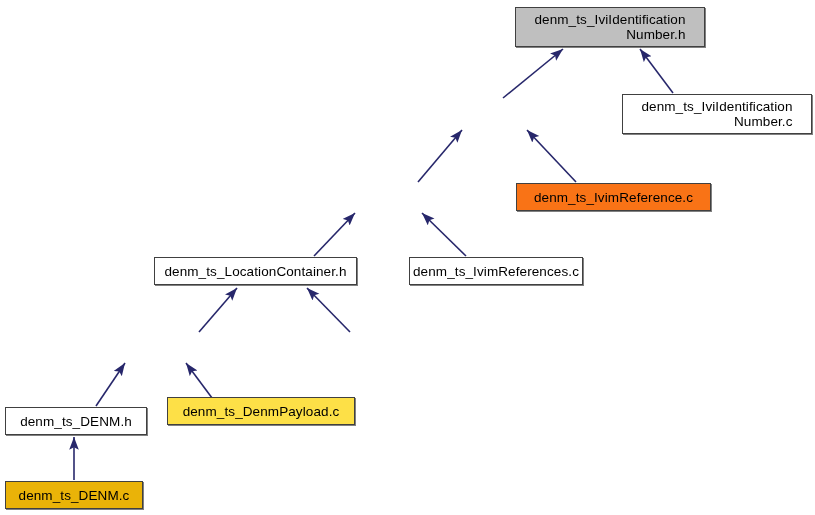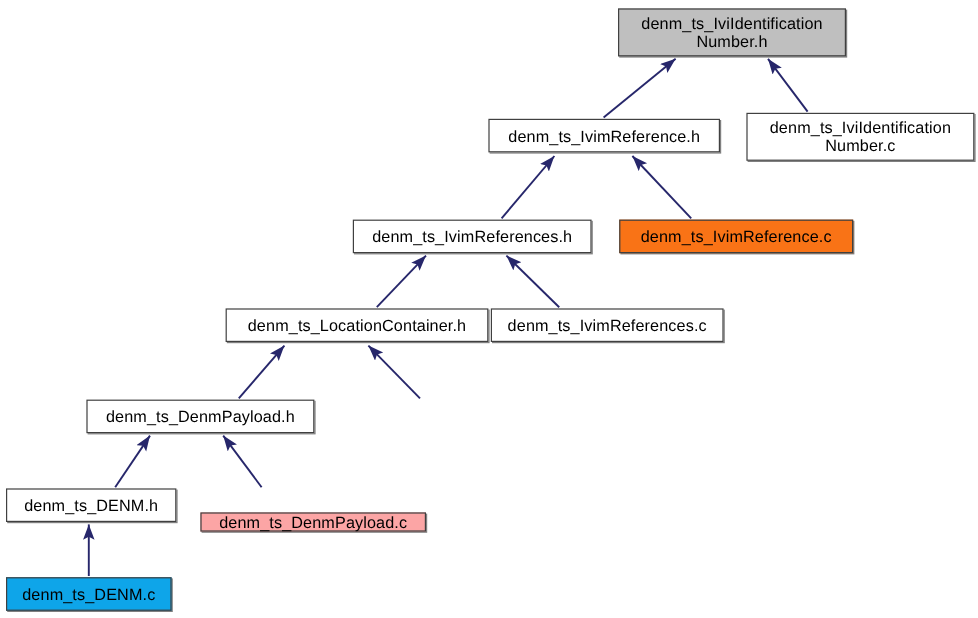--- a/index.html
+++ b/index.html
@@ -22,21 +22,21 @@
     width: 815px;
     height: 515px;
     pointer-events: none;
   }
   .node {
     position: absolute;
     box-sizing: border-box;
     display: flex;
     align-items: center;
     justify-content: center;
-    text-align: center;
+    text-align: right;
     border: 1px solid #404040;
     background: #ffffff;
     color: #000000;
     font-size: 13.5px;
     line-height: 15px;
     letter-spacing: 0.1px;
     white-space: pre-line;
     box-shadow: 1px 1px 0 0 #808080;
   }
   .node.current {
@@ -61,24 +61,21 @@
       <line x1="314" y1="256" x2="355" y2="213" stroke="#27276b" stroke-width="1.6" marker-end="url(#arrowhead)"></line>
       <line x1="466" y1="256" x2="422" y2="213" stroke="#27276b" stroke-width="1.6" marker-end="url(#arrowhead)"></line>
       <line x1="199" y1="332" x2="237" y2="288" stroke="#27276b" stroke-width="1.6" marker-end="url(#arrowhead)"></line>
       <line x1="350" y1="332" x2="307" y2="288" stroke="#27276b" stroke-width="1.6" marker-end="url(#arrowhead)"></line>
       <line x1="96" y1="406" x2="125" y2="363" stroke="#27276b" stroke-width="1.6" marker-end="url(#arrowhead)"></line>
       <line x1="218" y1="406" x2="186" y2="363" stroke="#27276b" stroke-width="1.6" marker-end="url(#arrowhead)"></line>
       <line x1="74" y1="480" x2="74" y2="437" stroke="#27276b" stroke-width="1.6" marker-end="url(#arrowhead)"></line>
     </svg>
 <div class="node current" style="left: 515px; top: 7px; width: 190px; height: 40px; background: rgb(191, 191, 191); border-color: rgb(64, 64, 64);">denm_ts_IviIdentification
 Number.h</div>
-    <div class="node" style="left: 407px; top: 99px; width: 193px; height: 28px; background: rgb(255, 255, 255); border-color: rgb(64, 64, 64);">denm_ts_IvimReference.h</div>
     <div class="node" style="left: 622px; top: 94px; width: 190px; height: 40px; background: rgb(255, 255, 255); border-color: rgb(64, 64, 64);">denm_ts_IviIdentification
 Number.c</div>
-    <div class="node" style="left: 294px; top: 183px; width: 199px; height: 28px; background: rgb(255, 255, 255); border-color: rgb(64, 64, 64);">denm_ts_IvimReferences.h</div>
     <div class="node" style="left: 516px; top: 183px; width: 195px; height: 28px; background: #f97316; border-color: rgb(64, 64, 64);">denm_ts_IvimReference.c</div>
-    <div class="node" style="left: 188px; top: 257px; width: 219px; height: 28px; background: rgb(255, 255, 255); border-color: rgb(64, 64, 64);">denm_ts_LocationContainer.h</div>
-    <div class="node" style="left: 409px; top: 257px; width: 194px; height: 28px; background: rgb(255, 255, 255); border-color: rgb(64, 64, 64);">denm_ts_IvimReferences.c</div>
-    <div class="node" style="left: 72px; top: 333px; width: 190px; height: 28px; background: rgb(255, 255, 255); border-color: rgb(64, 64, 64);">denm_ts_DenmPayload.h</div>
+    <div class="node" style="left: 154px; top: 257px; width: 203px; height: 28px; background: rgb(255, 255, 255); border-color: rgb(64, 64, 64);">denm_ts_LocationContainer.h</div>
+    <div class="node" style="left: 409px; top: 257px; width: 174px; height: 28px; background: rgb(255, 255, 255); border-color: rgb(64, 64, 64);">denm_ts_IvimReferences.c</div>
     <div class="node" style="left: 5px; top: 407px; width: 142px; height: 28px; background: rgb(255, 255, 255); border-color: rgb(64, 64, 64);">denm_ts_DENM.h</div>
-    <div class="node" style="left: 167px; top: 427px; width: 188px; height: 16px; background: #fca5a5; border-color: rgb(64, 64, 64);">denm_ts_DenmPayload.c</div>
-    <div class="node" style="left: 5px; top: 481px; width: 138px; height: 28px; background: #0ea5e9; border-color: rgb(64, 64, 64);">denm_ts_DENM.c</div>
+    <div class="node" style="left: 167px; top: 397px; width: 188px; height: 28px; background: #fde047; border-color: rgb(64, 64, 64);">denm_ts_DenmPayload.c</div>
+    <div class="node" style="left: 5px; top: 481px; width: 138px; height: 28px; background: #eab308; border-color: rgb(64, 64, 64);">denm_ts_DENM.c</div>
   </div>
 
 </body></html>

